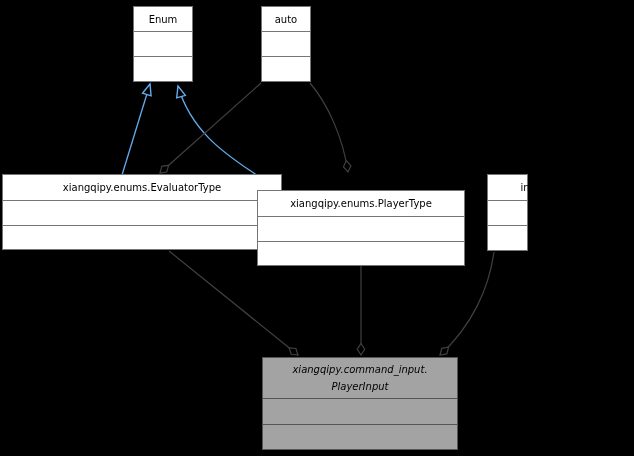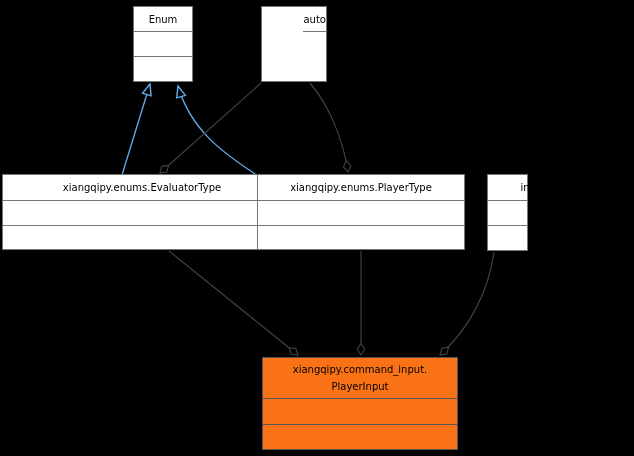--- a/index.html
+++ b/index.html
@@ -43,35 +43,36 @@
     white-space: nowrap;
   }
   .node .sec {
     box-sizing: border-box;
     flex: 1;
   }
   .node .sec.mid {
     border-bottom: 1px solid #757575;
   }
   .node.highlight {
-    background: #f97316;
+    background: #a3a3a3;
     border-color: #555555;
+    font-style: italic;
   }
   .node.highlight .title,
   .node.highlight .sec.mid {
     border-color: #555555;
   }
   
   #node-enum        { left: 133px; top: 6px;   width: 60px;  height: 76px; }
   #node-enum .title { height: 25px; }
-  #node-auto        { left: 261px; top: 6px;   width: 66px;  height: 76px; align-items: flex-end; }
+  #node-auto        { left: 261px; top: 6px;   width: 50px;  height: 76px; }
   #node-auto .title { height: 25px; }
   #node-evaluator   { left: 2px;   top: 174px; width: 280px; height: 76px; }
   #node-evaluator .title { height: 26px; }
-  #node-player      { left: 257px; top: 174px; width: 208px; height: 76px; }
+  #node-player      { left: 257px; top: 190px; width: 208px; height: 76px; }
   #node-player .title { height: 26px; }
   #node-int         { left: 487px; top: 174px; width: 41px;  height: 77px; }
   #node-int .title  { height: 26px; padding-left: 39px; }
   #node-playerinput { left: 262px; top: 357px; width: 196px; height: 93px; }
   #node-playerinput .title { height: 41px; }
 </style>
 </head>
 <body>
 
 <div id="canvas">

